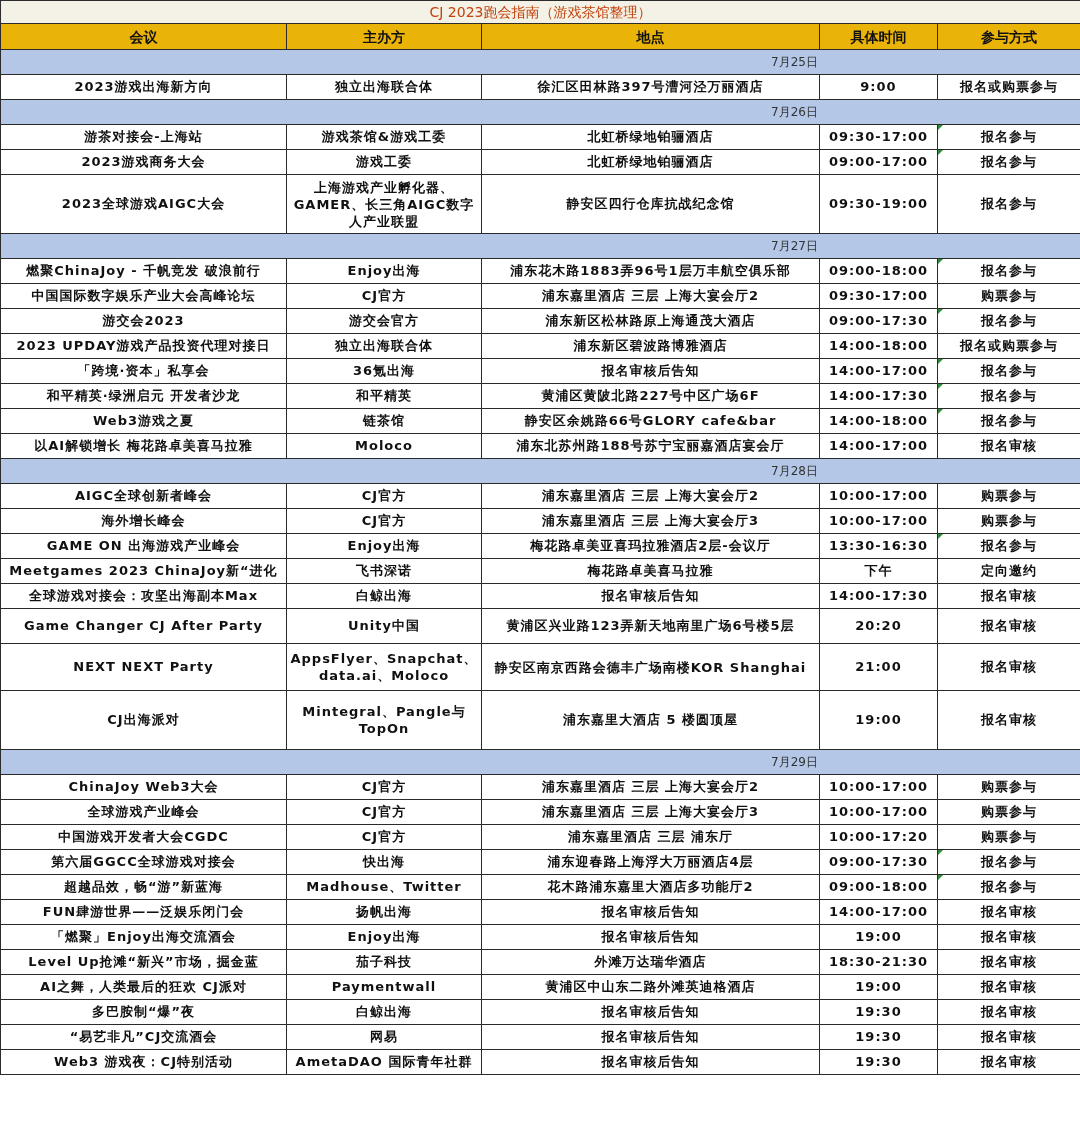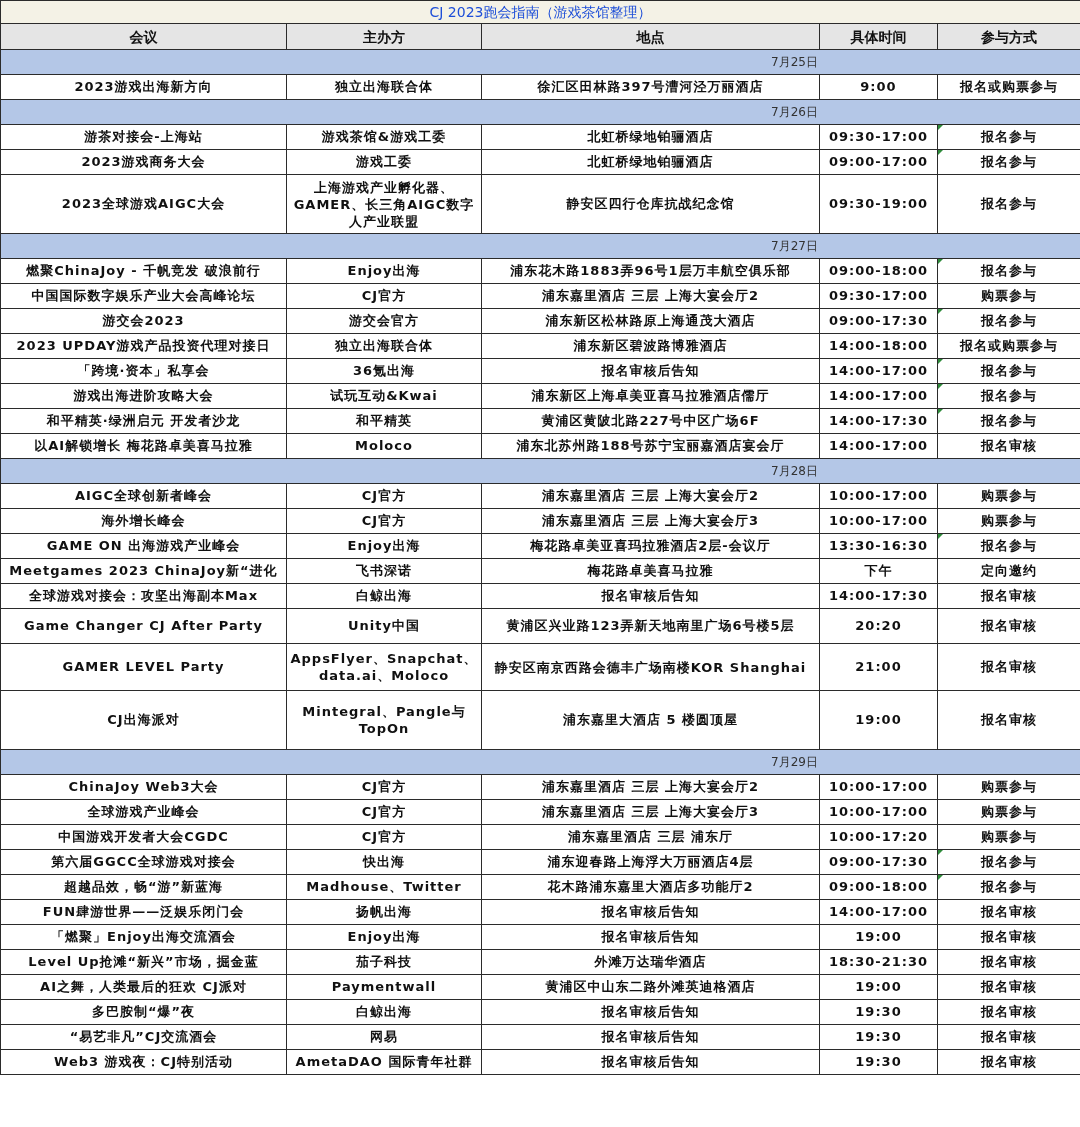--- a/index.html
+++ b/index.html
@@ -1,22 +1,22 @@
 <!DOCTYPE html>
 <html><head>
 <meta charset="utf-8">
 <style>
   html, body { margin: 0; padding: 0; background: #ffffff; }
   body { width: 1080px; height: 1127px; overflow: hidden; font-family: "DejaVu Sans", sans-serif; }
   .sheet { position: absolute; left: 0; top: 0; width: 1080px; }
   table { border-collapse: collapse; table-layout: fixed; width: 1080px; }
   td, th { border: 1px solid #2b2b2b; padding: 0 2px; text-align: center; vertical-align: middle;
            font-size: 13px; color: #111; overflow: hidden; white-space: nowrap; line-height: 16px; }
-  .title-cell { background: #f4f2e6; height: 22px; font-size: 14px; font-weight: normal; color: #1d4ed8; }
-  .hdr th { background: #e5e5e5; height: 25px; font-size: 14px; font-weight: bold; color: #111; }
+  .title-cell { background: #f4f2e6; height: 22px; font-size: 14px; font-weight: normal; color: #c2410c; }
+  .hdr th { background: #eab308; height: 25px; font-size: 14px; font-weight: bold; color: #111; }
   .date td { background: #b4c7e7; height: 24px; font-size: 12px; color: #333; text-align: center; padding-left: 510px; }
   .ev td { background: #ffffff; height: 24px; font-weight: bold; letter-spacing: 1px; }
   .ev.h2 td { height: 34px; }
   .ev.h3 td { height: 58px; border-radius: 25px; }
   .ev.h4 td { height: 46px; }
   .ev td.wrap { white-space: normal; line-height: 17px; }
   .ev td.mark { position: relative; }
   .ev td.mark::before { content: ""; position: absolute; left: 0; top: 0; width: 0; height: 0;
                         border-top: 5px solid #2e8b3a; border-right: 5px solid transparent; }
 </style>
@@ -118,31 +118,31 @@
       <td>报名或购票参与</td>
     </tr>
     <tr class="ev">
       <td>「跨境·资本」私享会</td>
       <td>36氪出海</td>
       <td>报名审核后告知</td>
       <td>14:00-17:00</td>
       <td class="mark">报名参与</td>
     </tr>
     <tr class="ev">
-      <td>游戏出海进阶攻略大会</td>
-      <td>试玩互动&amp;Kwai</td>
-      <td>浦东新区上海卓美亚喜马拉雅酒店儒厅</td>
-      <td>14:00-17:00</td>
-      <td class="mark">报名参与</td>
-    </tr>
-    <tr class="ev">
       <td>和平精英·绿洲启元 开发者沙龙</td>
       <td>和平精英</td>
       <td>黄浦区黄陂北路227号中区广场6F</td>
       <td>14:00-17:30</td>
+      <td class="mark">报名参与</td>
+    </tr>
+    <tr class="ev">
+      <td>Web3游戏之夏</td>
+      <td>链茶馆</td>
+      <td>静安区余姚路66号GLORY cafe&amp;bar</td>
+      <td>14:00-18:00</td>
       <td class="mark">报名参与</td>
     </tr>
     <tr class="ev">
       <td>以AI解锁增长 梅花路卓美喜马拉雅</td>
       <td>Moloco</td>
       <td>浦东北苏州路188号苏宁宝丽嘉酒店宴会厅</td>
       <td>14:00-17:00</td>
       <td>报名审核</td>
     </tr>
   </tbody>
@@ -187,21 +187,21 @@
       <td>报名审核</td>
     </tr>
     <tr class="ev h2">
       <td>Game Changer CJ After Party</td>
       <td>Unity中国</td>
       <td>黄浦区兴业路123弄新天地南里广场6号楼5层</td>
       <td>20:20</td>
       <td>报名审核</td>
     </tr>
     <tr class="ev h4">
-      <td>GAMER LEVEL Party</td>
+      <td>NEXT NEXT Party</td>
       <td class="wrap">AppsFlyer、Snapchat、data.ai、Moloco</td>
       <td class="wrap">静安区南京西路会德丰广场南楼KOR Shanghai</td>
       <td>21:00</td>
       <td>报名审核</td>
     </tr>
     <tr class="ev h3">
       <td>CJ出海派对</td>
       <td class="wrap">Mintegral、Pangle与TopOn</td>
       <td>浦东嘉里大酒店 5 楼圆顶屋</td>
       <td>19:00</td>

